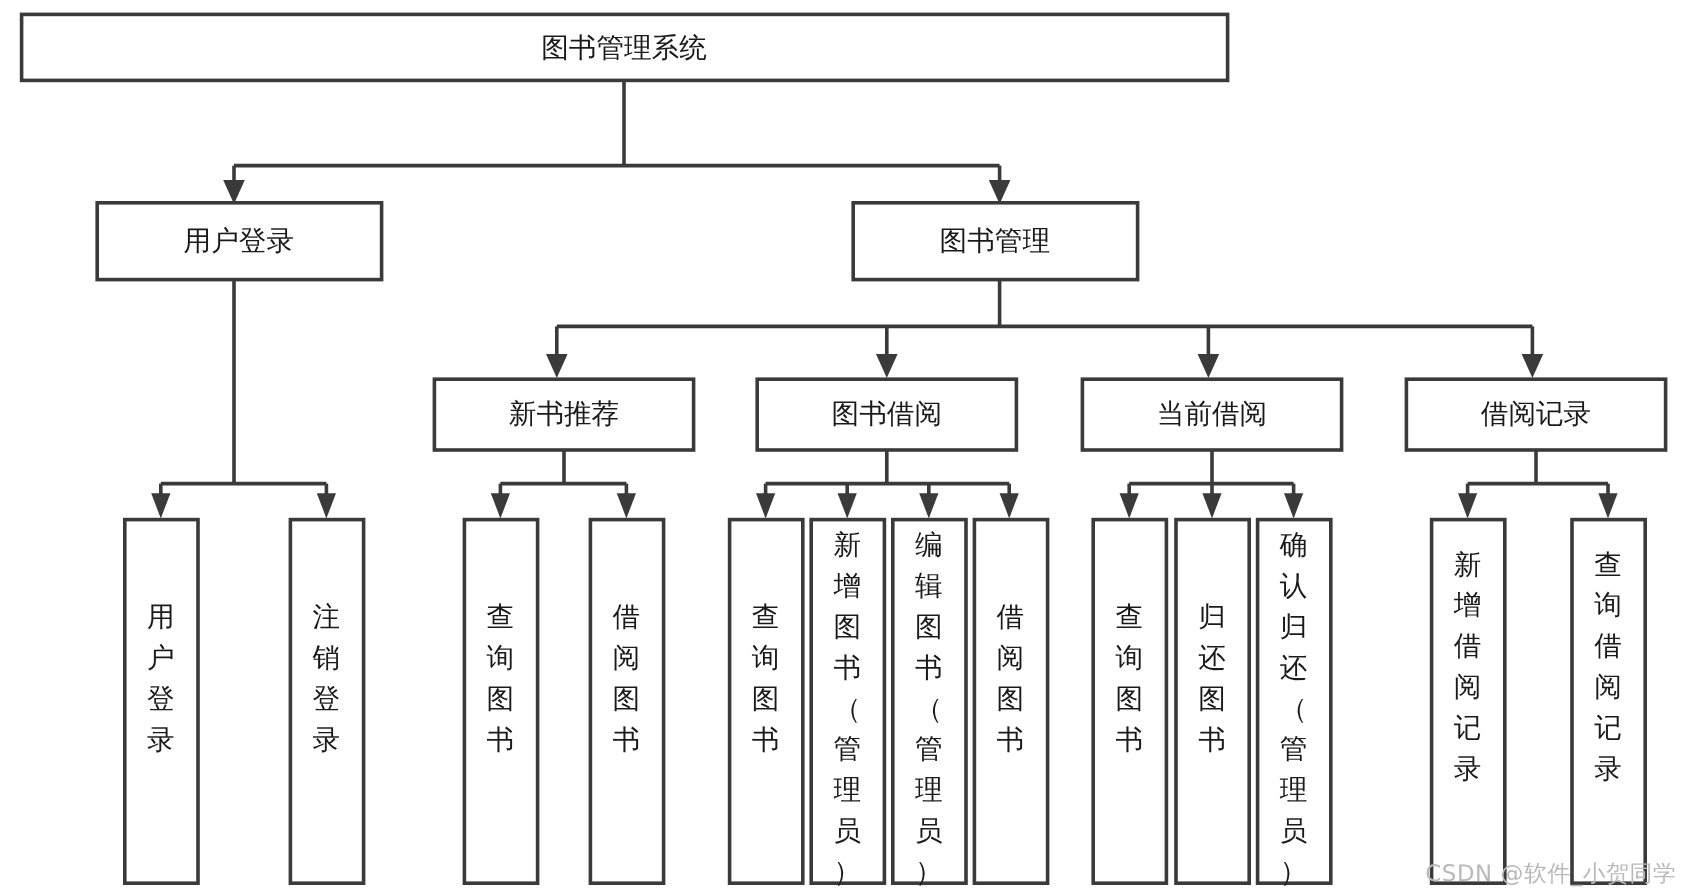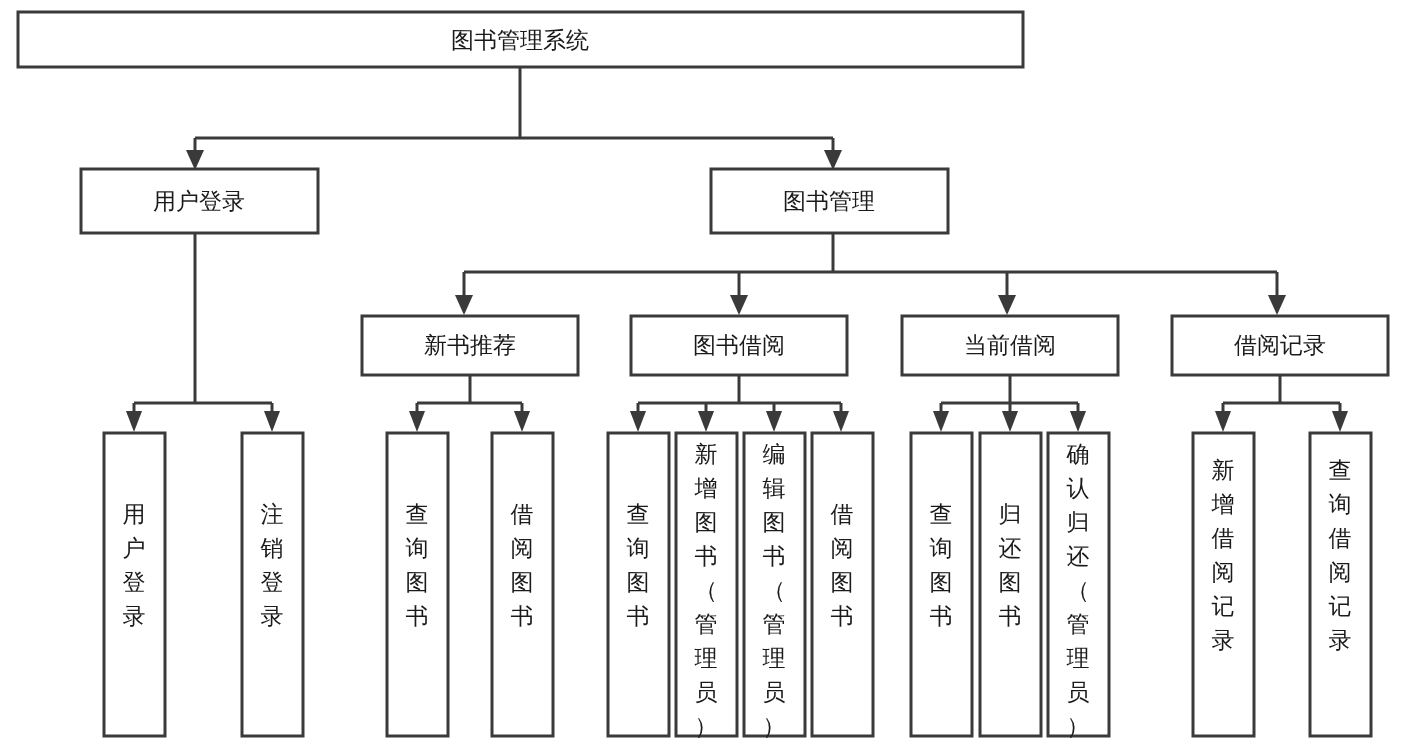--- a/index.html
+++ b/index.html
@@ -226,13 +226,14 @@
       <text class="node-label-v" x="1223" y="478"><tspan x="1223" dy="0">新</tspan><tspan x="1223" dy="34">增</tspan><tspan x="1223" dy="34">借</tspan><tspan x="1223" dy="34">阅</tspan><tspan x="1223" dy="34">记</tspan><tspan x="1223" dy="34">录</tspan></text>
     </g>
 
     <g>
       <rect class="node-box" x="1310" y="433" width="61" height="303"></rect>
       <text class="node-label-v" x="1340" y="478"><tspan x="1340" dy="0">查</tspan><tspan x="1340" dy="34">询</tspan><tspan x="1340" dy="34">借</tspan><tspan x="1340" dy="34">阅</tspan><tspan x="1340" dy="34">记</tspan><tspan x="1340" dy="34">录</tspan></text>
     </g>
 
   </svg>
 
+  <div class="watermark-text">CSDN @软件_小贺同学</div>
 </div>
 
 </body></html>

